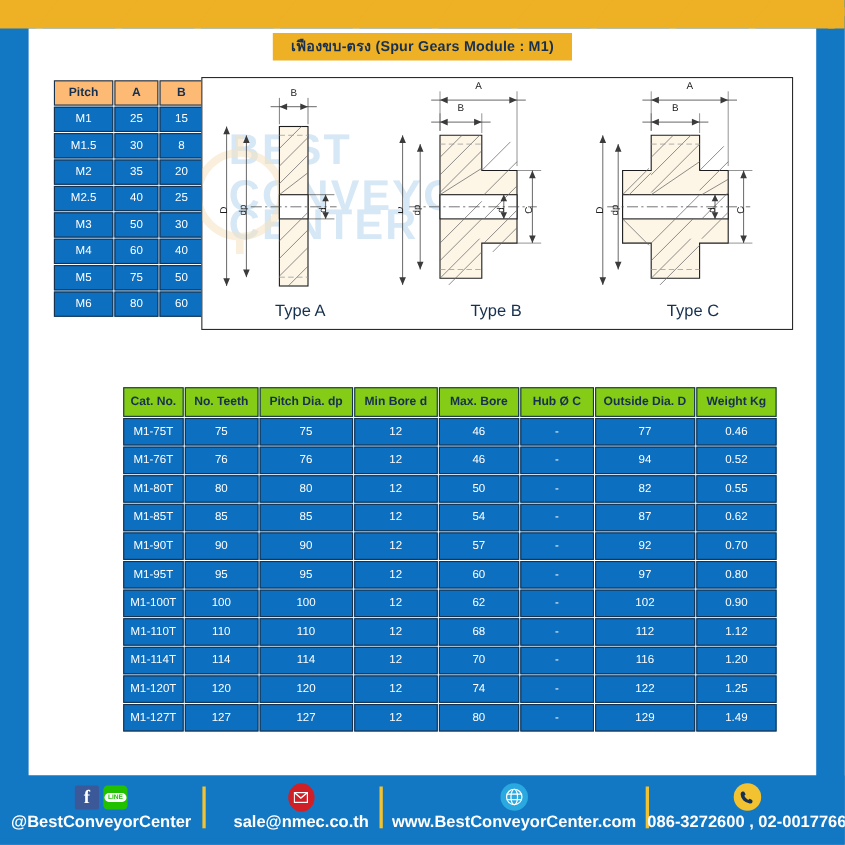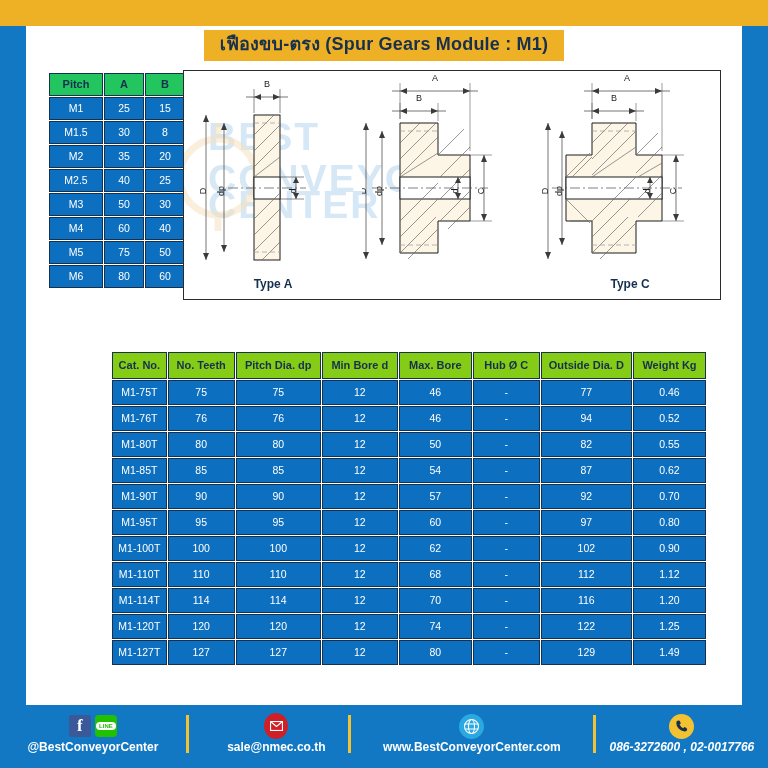--- a/index.html
+++ b/index.html
@@ -37,36 +37,36 @@
 
   
   #title-wrap{
     position:absolute;left:0;top:4px;width:716px;
     text-align:center;
   }
   #title-banner{
     display:inline-block;
     background:#eeb024;
     color:#17304f;
-    font-size:18px;
+    font-size:13px;
     font-weight:bold;
     letter-spacing:.2px;
     padding:5px 16px 6px 16px;
     line-height:1.1;
   }
 
   
   #pitch-table{
     position:absolute;left:22px;top:46px;
     border-collapse:separate;
     border-spacing:1px;
     background:#ffffff;
   }
   #pitch-table th{
-    background:#22c55e;color:#17304f;
+    background:#fdba74;color:#17304f;
     font-size:11px;font-weight:bold;
     padding:4px 0 5px 0;
     border:1px solid #16324f;
   }
   #pitch-table td{
     background:#0d6fc0;color:#ffffff;
     font-size:10.5px;
     text-align:center;
     padding:4px 0 5px 0;
     border:1px solid #16324f;
@@ -100,21 +100,21 @@
 
   .gear-cell{
     position:absolute;top:0;height:228px;
   }
   #cell-a{left:0;width:178px;}
   #cell-b{left:178px;width:178px;}
   #cell-c{left:356px;width:180px;}
   .type-label{
     position:absolute;bottom:8px;width:100%;
     text-align:center;
-    font-size:12px;font-weight:bold;
+    font-size:15px;font-weight:normal;
     color:#17304f;
   }
   .gear-svg{position:absolute;left:0;top:2px;}
 
   
   #spec-wrap{
     position:absolute;left:85px;top:325px;
     width:596px;
   }
   #spec-table{
@@ -144,24 +144,24 @@
     display:flex;align-items:center;
   }
   .f-item{
     display:flex;flex-direction:column;align-items:center;justify-content:center;
     height:100%;
     position:relative;
   }
   #f-social{width:192px;}
   #f-mail{width:148px;padding-left:16px;}
   #f-web{width:250px;}
-  #f-phone{width:178px;font-style:italic;}
+  #f-phone{width:178px;}
   .f-icons{display:flex;align-items:center;gap:4px;height:26px;margin-bottom:1px;}
   .f-text{
-    color:#ffffff;font-size:12px;font-weight:bold;
+    color:#ffffff;font-size:15px;font-weight:bold;
     white-space:nowrap;
   }
   .divider{
     width:3px;height:38px;background:#f2c230;
   }
   .icon-fb{
     width:22px;height:22px;background:#3b5998;
     display:flex;align-items:center;justify-content:center;
     color:#fff;font-size:17px;font-weight:bold;font-family:"Liberation Serif",serif;
     border-radius:2px;
@@ -357,20 +357,21 @@
           <path d="M122 82 l-3 7 h6 z M122 148 l-3 -7 h6 z" fill="#3b3b3b" stroke="none"></path>
           <path d="M108 82 L130 82 M108 148 L130 148" stroke="#3b3b3b" stroke-width=".5"></path>
         </g>
         <text x="73" y="8" font-size="9" fill="#1c1c1c" text-anchor="middle" font-family="Liberation Sans, sans-serif">A</text>
         <text x="57" y="28" font-size="9" fill="#1c1c1c" text-anchor="middle" font-family="Liberation Sans, sans-serif">B</text>
         <text x="4" y="118" font-size="9" fill="#1c1c1c" text-anchor="middle" font-family="Liberation Sans, sans-serif" transform="rotate(-90 4 118)">D</text>
         <text x="20" y="118" font-size="9" fill="#1c1c1c" text-anchor="middle" font-family="Liberation Sans, sans-serif" transform="rotate(-90 20 118)">dp</text>
         <text x="96" y="118" font-size="9" fill="#1c1c1c" text-anchor="middle" font-family="Liberation Sans, sans-serif" transform="rotate(-90 96 118)">d</text>
         <text x="122" y="118" font-size="9" fill="#1c1c1c" text-anchor="middle" font-family="Liberation Sans, sans-serif" transform="rotate(-90 122 118)">C</text>
       </svg>
+      <div class="type-label">Type B</div>
     </div>
 
     <div class="gear-cell" id="cell-c">
       <svg class="gear-svg" width="180" height="200" viewBox="0 0 180 200">
         <g stroke="#1c1c1c" stroke-width="1" fill="none">
 
           <path d="M52 50 h44 v32 h26 v66 h-26 v32 h-44 v-32 h-26 v-66 h26 z" fill="#fdf6e6"></path>
           <rect x="26" y="104" width="96" height="22" fill="#ffffff"></rect>
           <g stroke="#6b6b6b" stroke-width=".7">
             <path d="M52 70 L72 50 M52 86 L88 50 M52 102 L96 58 M52 104 L96 74"></path>

